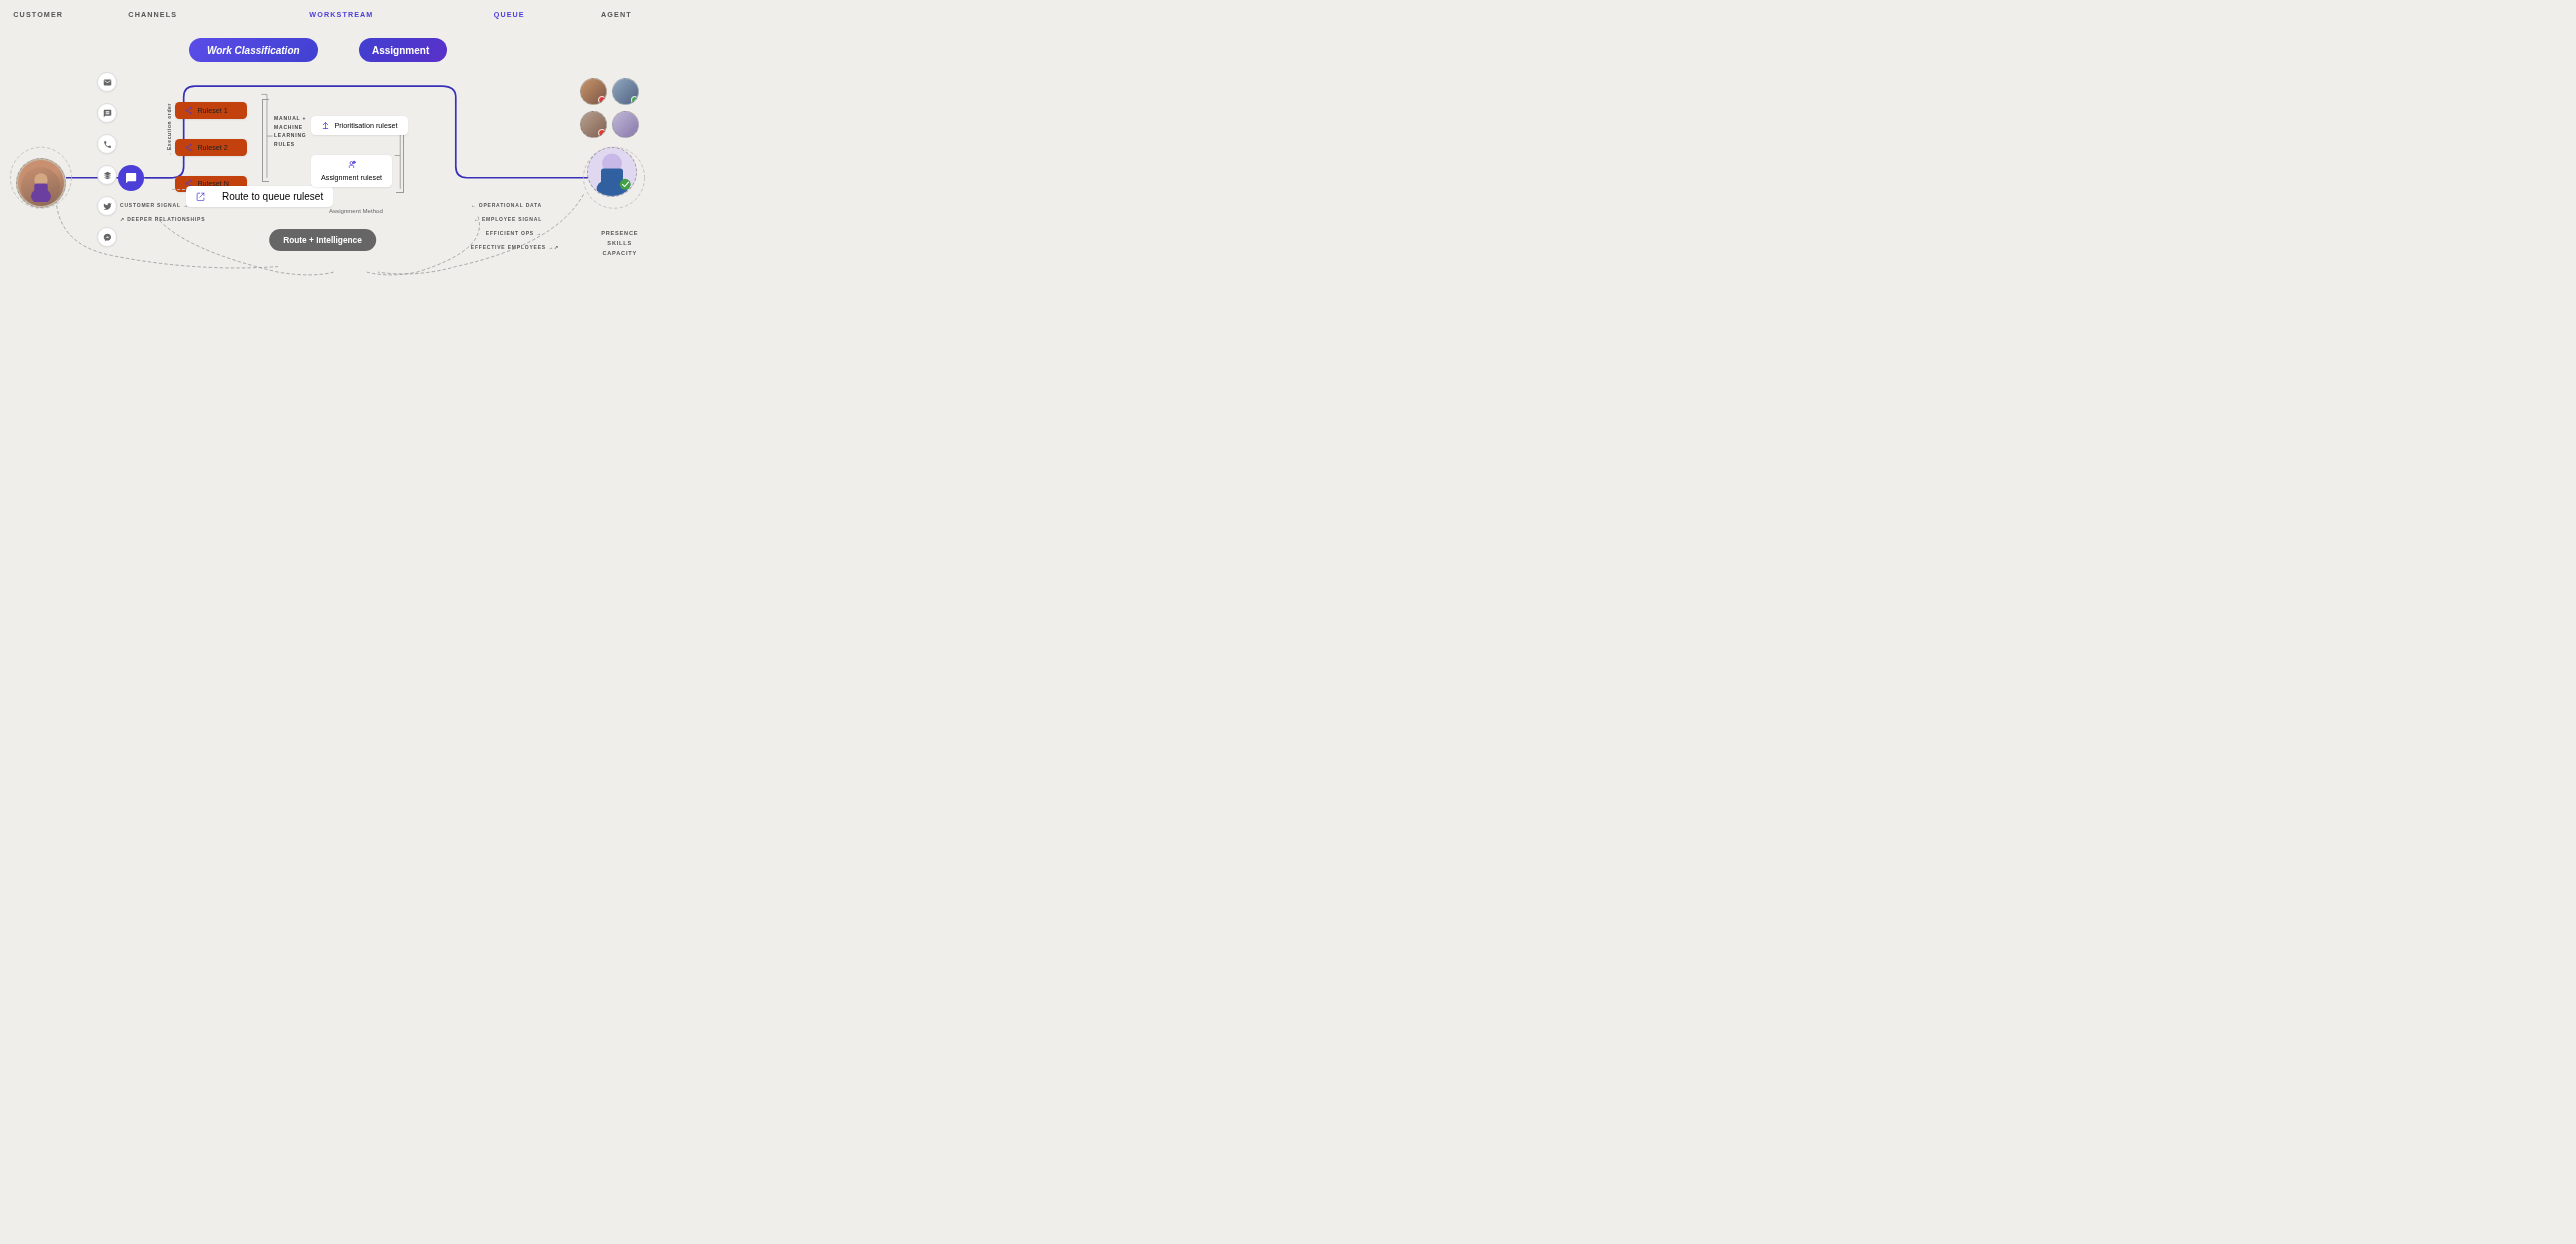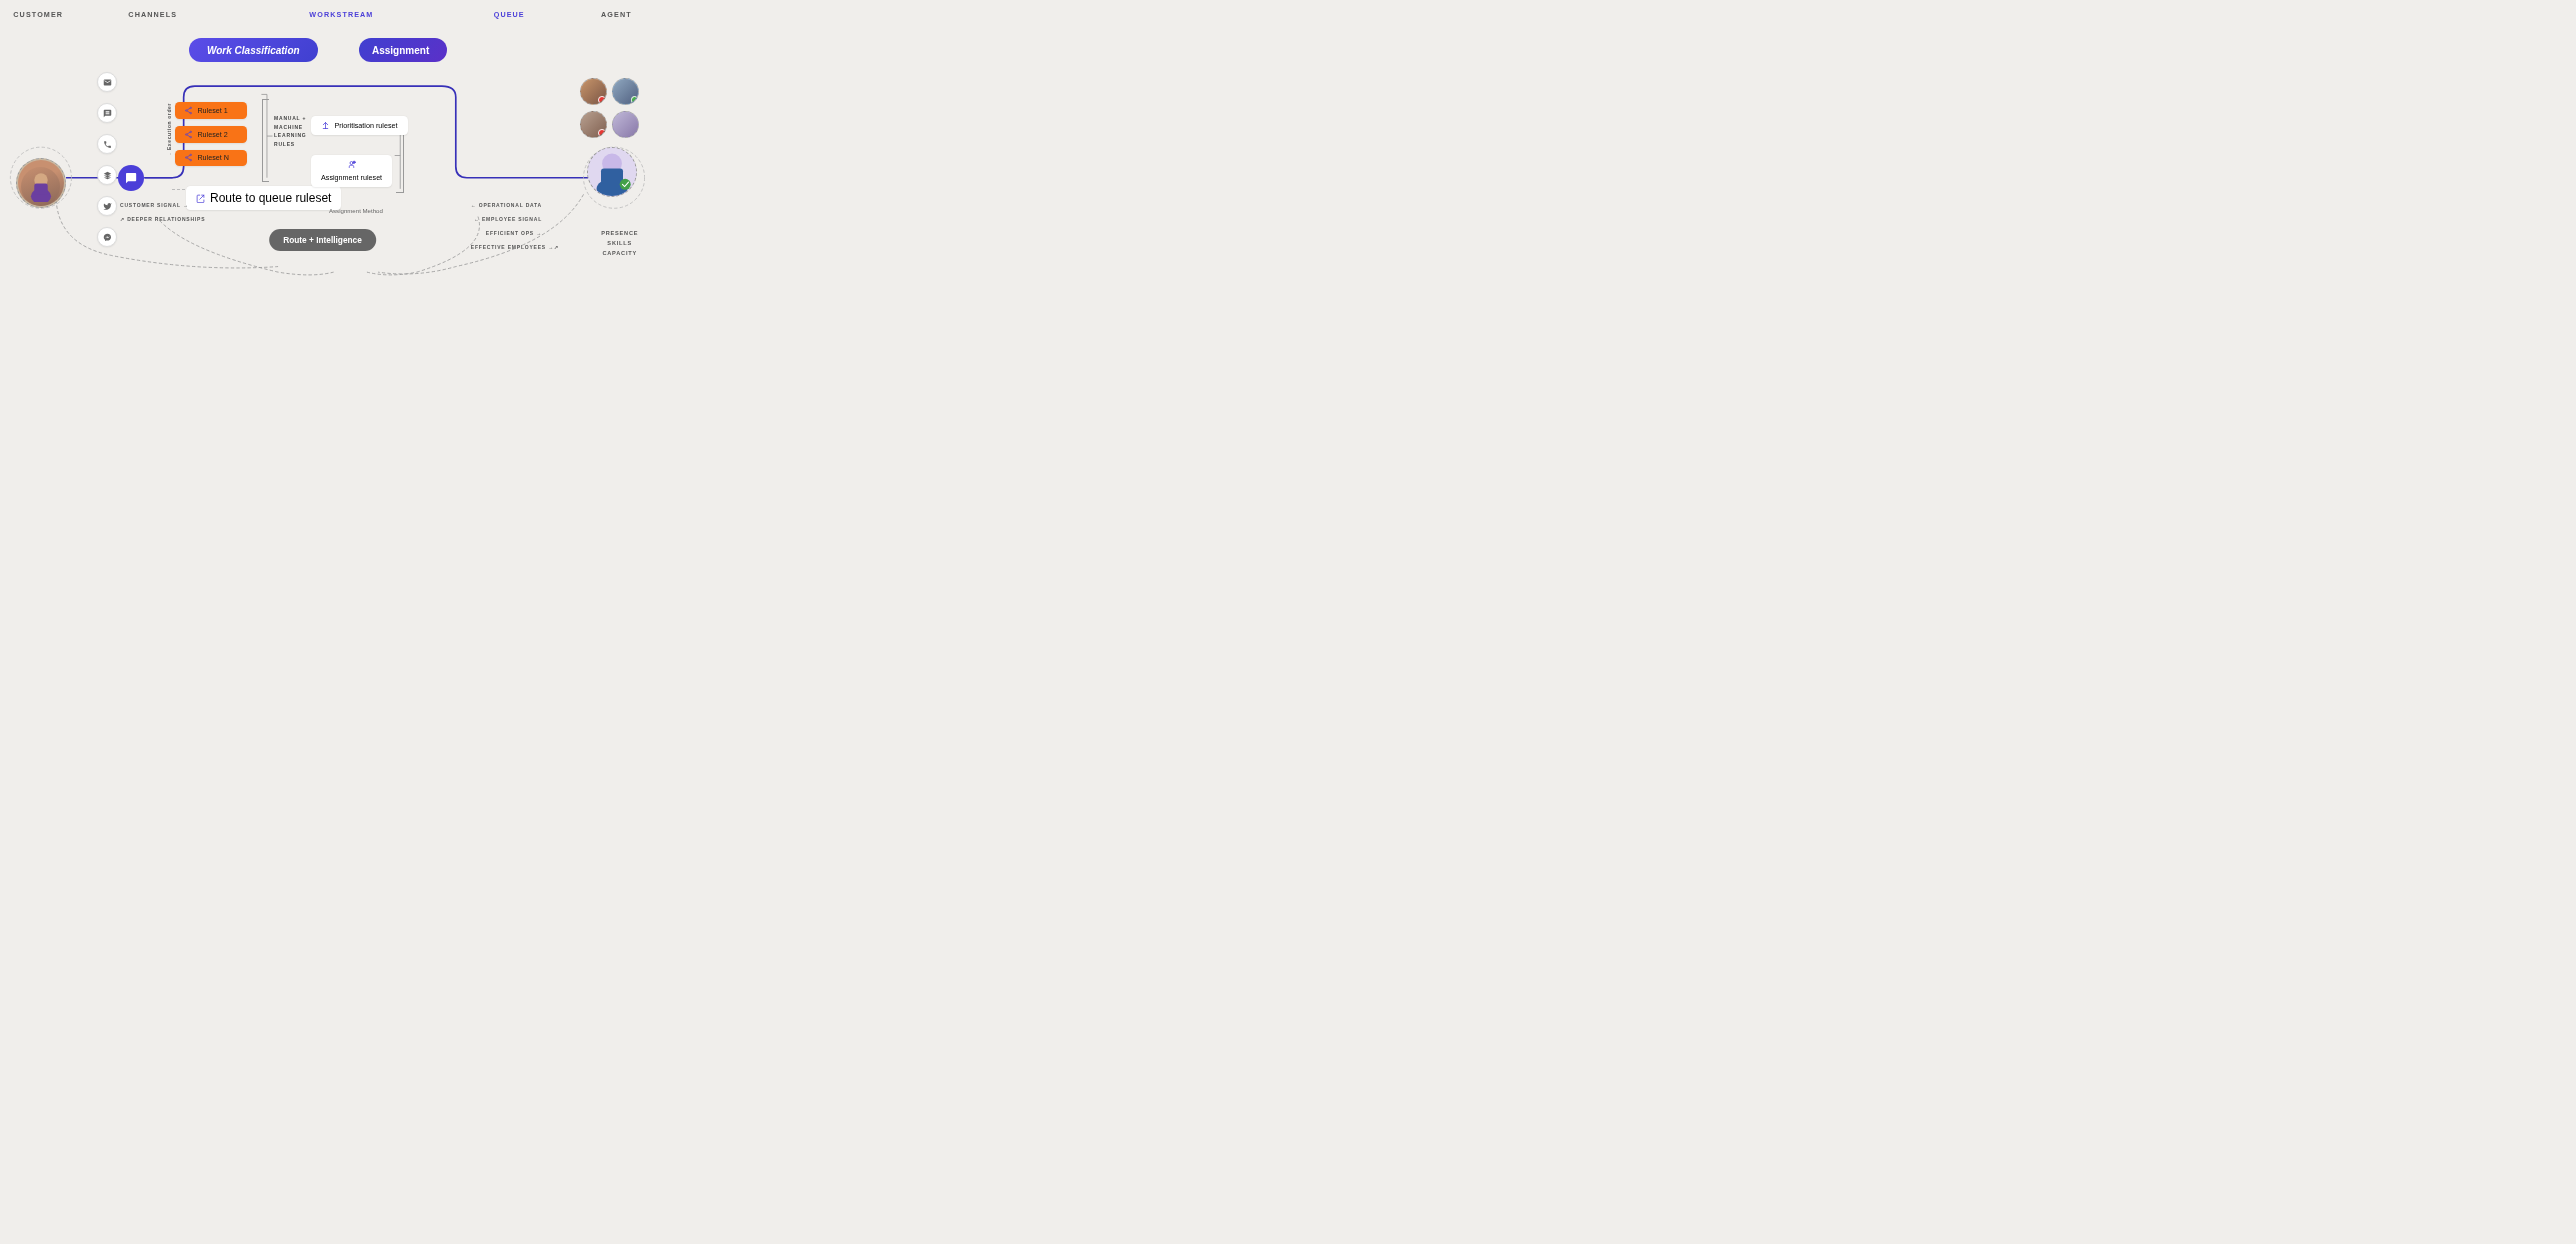--- a/index.html
+++ b/index.html
@@ -56,22 +56,22 @@
       padding-left: 13px;
     }
 
     .ruleset-item {
       display: flex;
       align-items: center;
       gap: 4.4px;
       font-size: 7.2px;
       font-weight: 500;
       color: #222;
-      margin-bottom: 7px;
-      background: #f97316;
+      margin-bottom: 20px;
+      background: #c2410c;
       border-radius: 4.4px;
       padding: 3.9px 9px;
       box-shadow: 0 0.6px 1.7px rgba(0,0,0,0.07);
       width: 72px;
     }
 
     
     .execution-order {
       position: absolute;
       top: 86px;
@@ -85,26 +85,26 @@
     }
 
     
     .route-queue {
       position: absolute;
       top: 186px;
       left: 186px;
       background: white;
       border-radius: 4.4px;
       padding: 5px 10px;
-      font-size: 12px;
+      font-size: 10px;
       font-weight: 500;
       box-shadow: 0 0.6px 1.7px rgba(0,0,0,0.08);
       display: flex;
       align-items: center;
-      gap: 5px;
+      gap: 17px;
     }
 
     
     .queue-box {
       position: absolute;
       background: white;
       border-radius: 4.4px;
       padding: 5px 10px;
       font-size: 7.2px;
       font-weight: 500;

